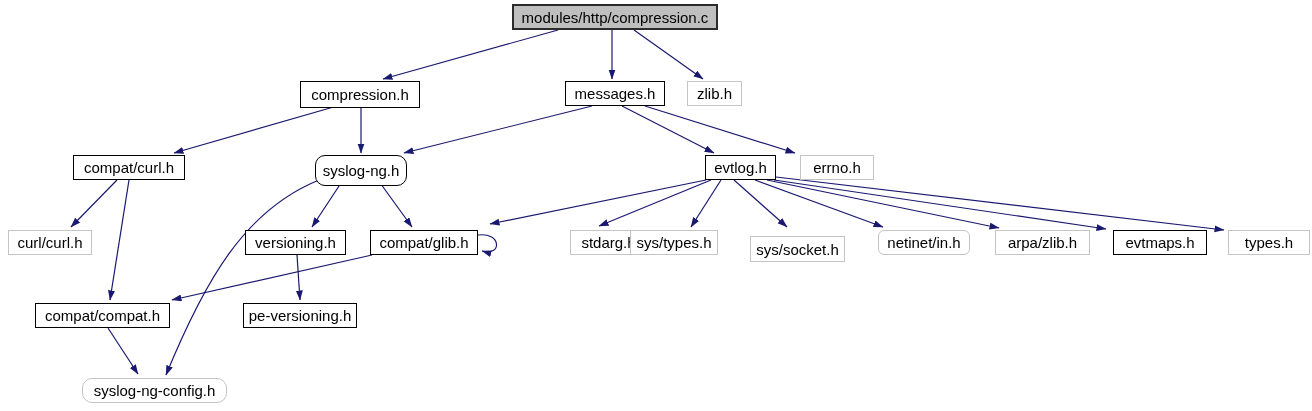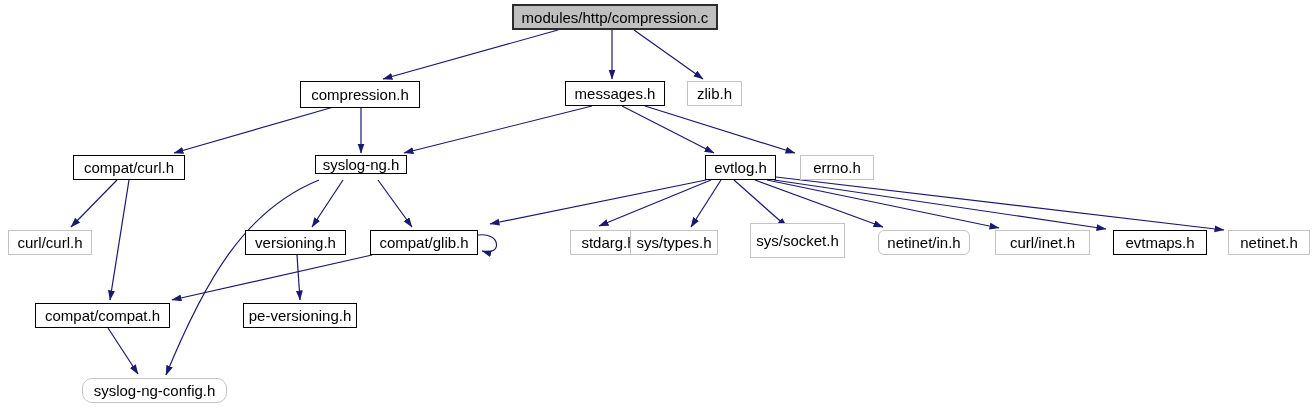--- a/index.html
+++ b/index.html
@@ -59,30 +59,30 @@
         <path d="M372,255 L172,300" class="edge" marker-end="url(#arrow)"></path>
         <path d="M108,328 L138,374" class="edge" marker-end="url(#arrow)"></path>
       </g>
   </svg>
   <div>
       <div class="node main" style="left: 512px; top: 4px; width: 206px; height: 26px;">modules/http/compression.c</div>
       <div class="node internal" style="left: 300px; top: 81px; width: 120px; height: 27px;">compression.h</div>
       <div class="node internal" style="left: 565px; top: 81px; width: 100px; height: 25px;">messages.h</div>
       <div class="node external" style="left: 687px; top: 81px; width: 55px; height: 25px;">zlib.h</div>
       <div class="node internal" style="left: 73px; top: 155px; width: 112px; height: 25px;">compat/curl.h</div>
-      <div class="node internal" style="left: 315px; top: 155px; width: 92px; height: 19px;">syslog-ng.h</div>
+      <div class="node internal" style="left: 315px; top: 155px; width: 92px; height: 31px; border-radius: 10px;">syslog-ng.h</div>
       <div class="node internal" style="left: 705px; top: 155px; width: 71px; height: 25px;">evtlog.h</div>
       <div class="node external" style="left: 800px; top: 155px; width: 74px; height: 25px;">errno.h</div>
       <div class="node external" style="left: 8px; top: 230px; width: 84px; height: 25px;">curl/curl.h</div>
       <div class="node internal" style="left: 245px; top: 230px; width: 101px; height: 25px;">versioning.h</div>
       <div class="node internal" style="left: 370px; top: 230px; width: 108px; height: 25px;">compat/glib.h</div>
       <div class="node external" style="left: 530px; top: 230px; width: 77px; height: 25px; margin-left: 40px;">stdarg.h</div>
       <div class="node external" style="left: 630px; top: 230px; width: 88px; height: 25px;">sys/types.h</div>
-      <div class="node external" style="left: 750px; top: 223px; width: 95px; height: 35px;">sys/socket.h</div>
+      <div class="node external" style="left: 750px; top: 236px; width: 95px; height: 26px;">sys/socket.h</div>
       <div class="node external" style="left: 878px; top: 230px; width: 92px; height: 25px; border-radius: 6px;">netinet/in.h</div>
-      <div class="node external" style="left: 995px; top: 230px; width: 95px; height: 25px;">curl/inet.h</div>
+      <div class="node external" style="left: 995px; top: 230px; width: 95px; height: 25px;">arpa/zlib.h</div>
       <div class="node internal" style="left: 1113px; top: 230px; width: 94px; height: 25px;">evtmaps.h</div>
-      <div class="node external" style="left: 1228px; top: 230px; width: 82px; height: 25px;">netinet.h</div>
+      <div class="node external" style="left: 1228px; top: 230px; width: 82px; height: 25px;">types.h</div>
       <div class="node internal" style="left: 35px; top: 303px; width: 135px; height: 25px;">compat/compat.h</div>
       <div class="node internal" style="left: 243px; top: 303px; width: 114px; height: 25px;">pe-versioning.h</div>
       <div class="node external" style="left: 82px; top: 378px; width: 145px; height: 25px; border-radius: 10px;">syslog-ng-config.h</div>
     </div>
 </div>
 
 </body></html>

